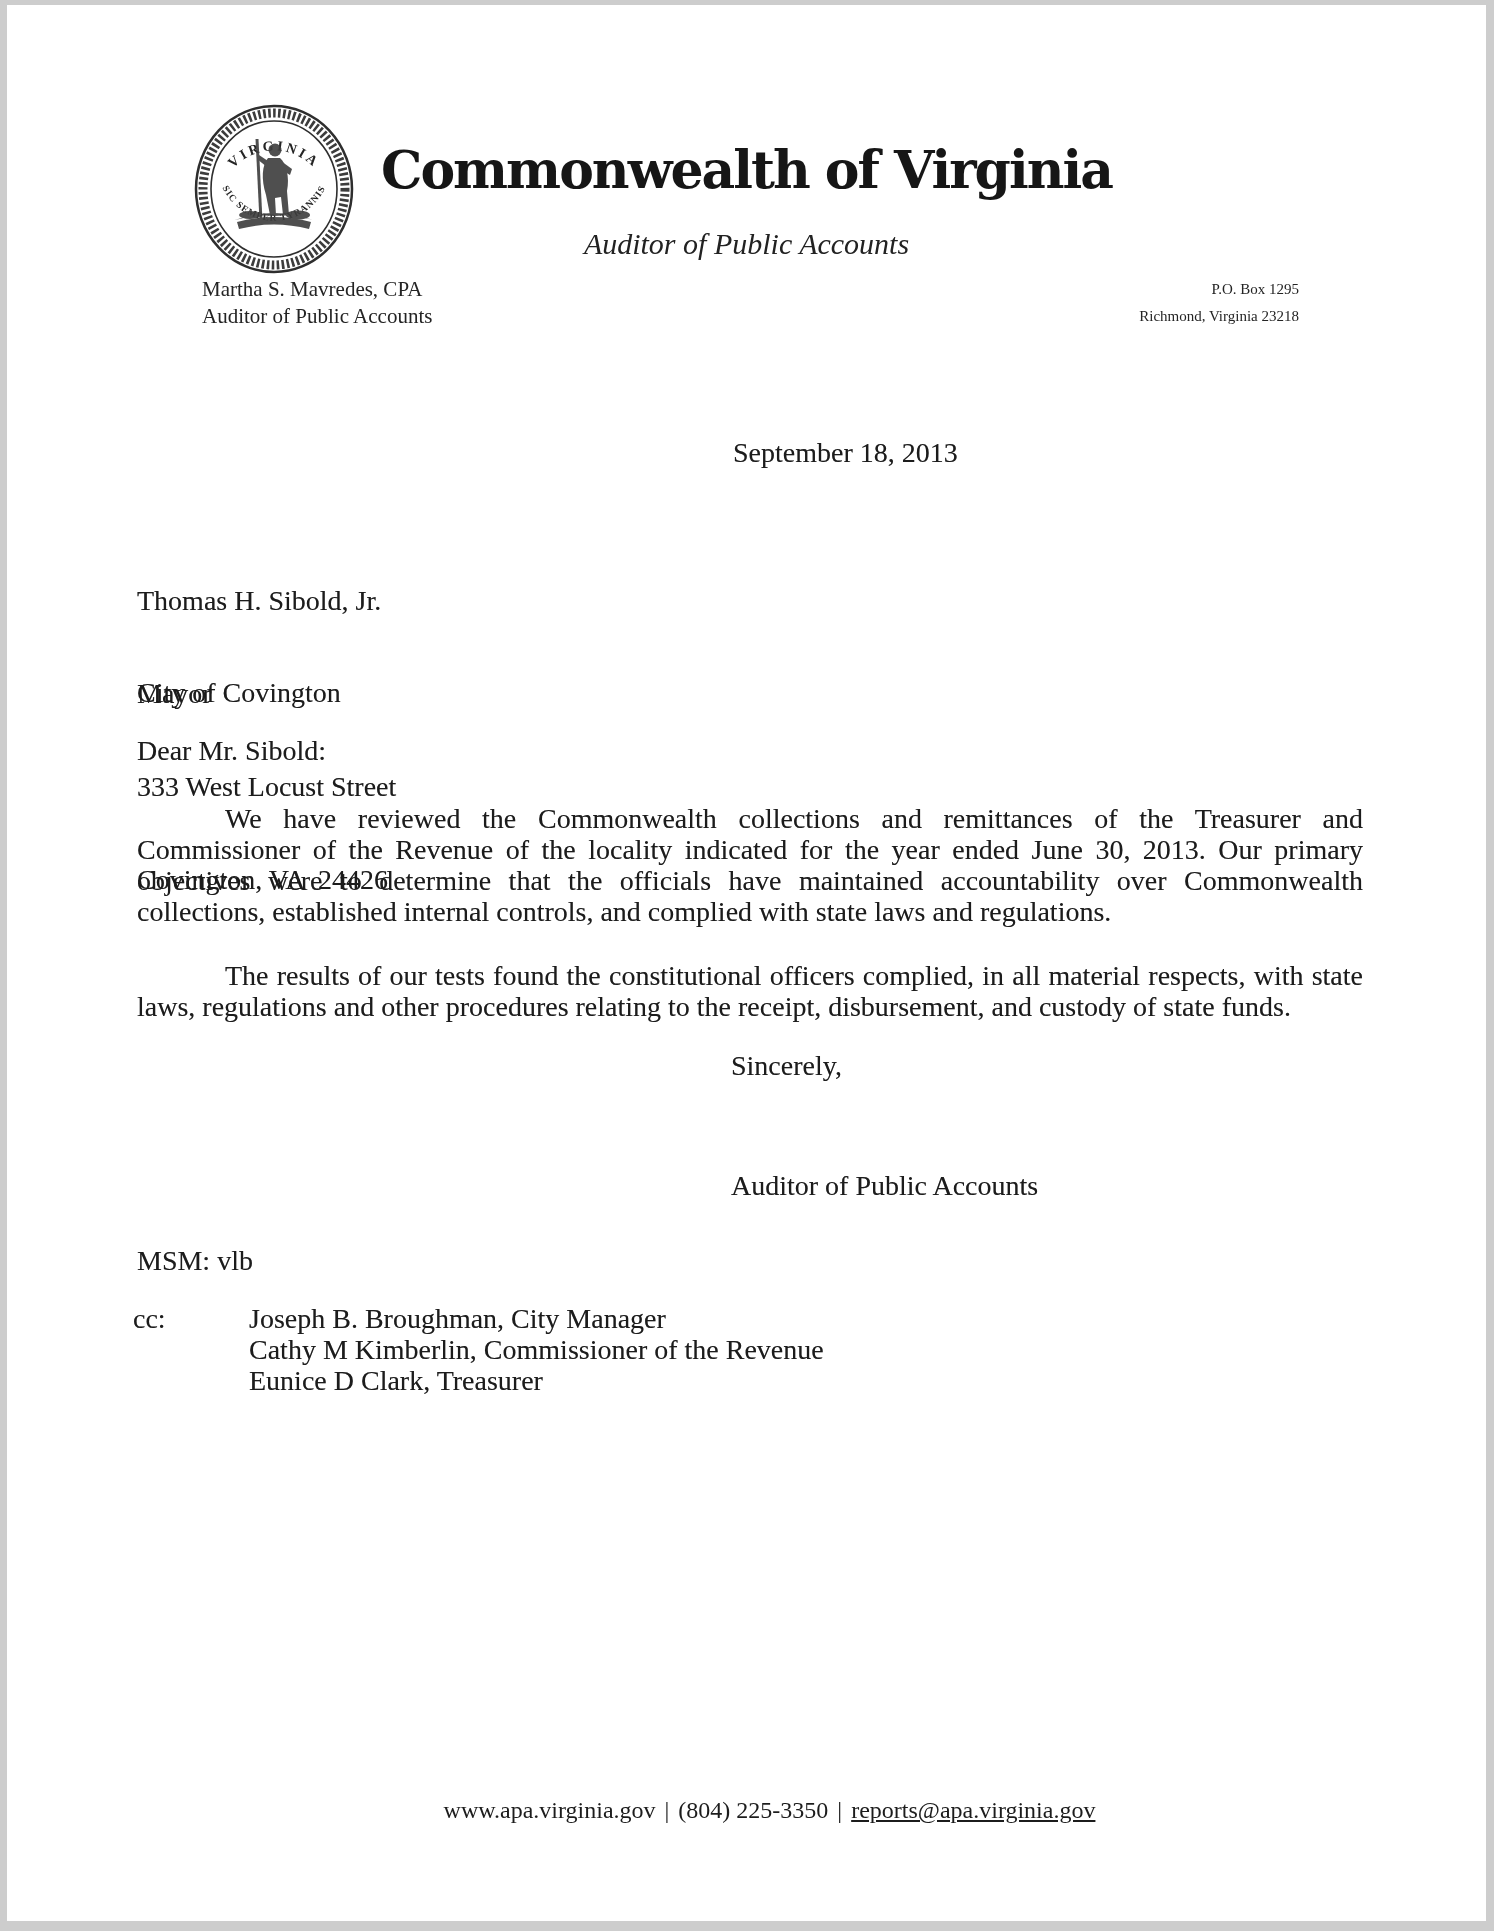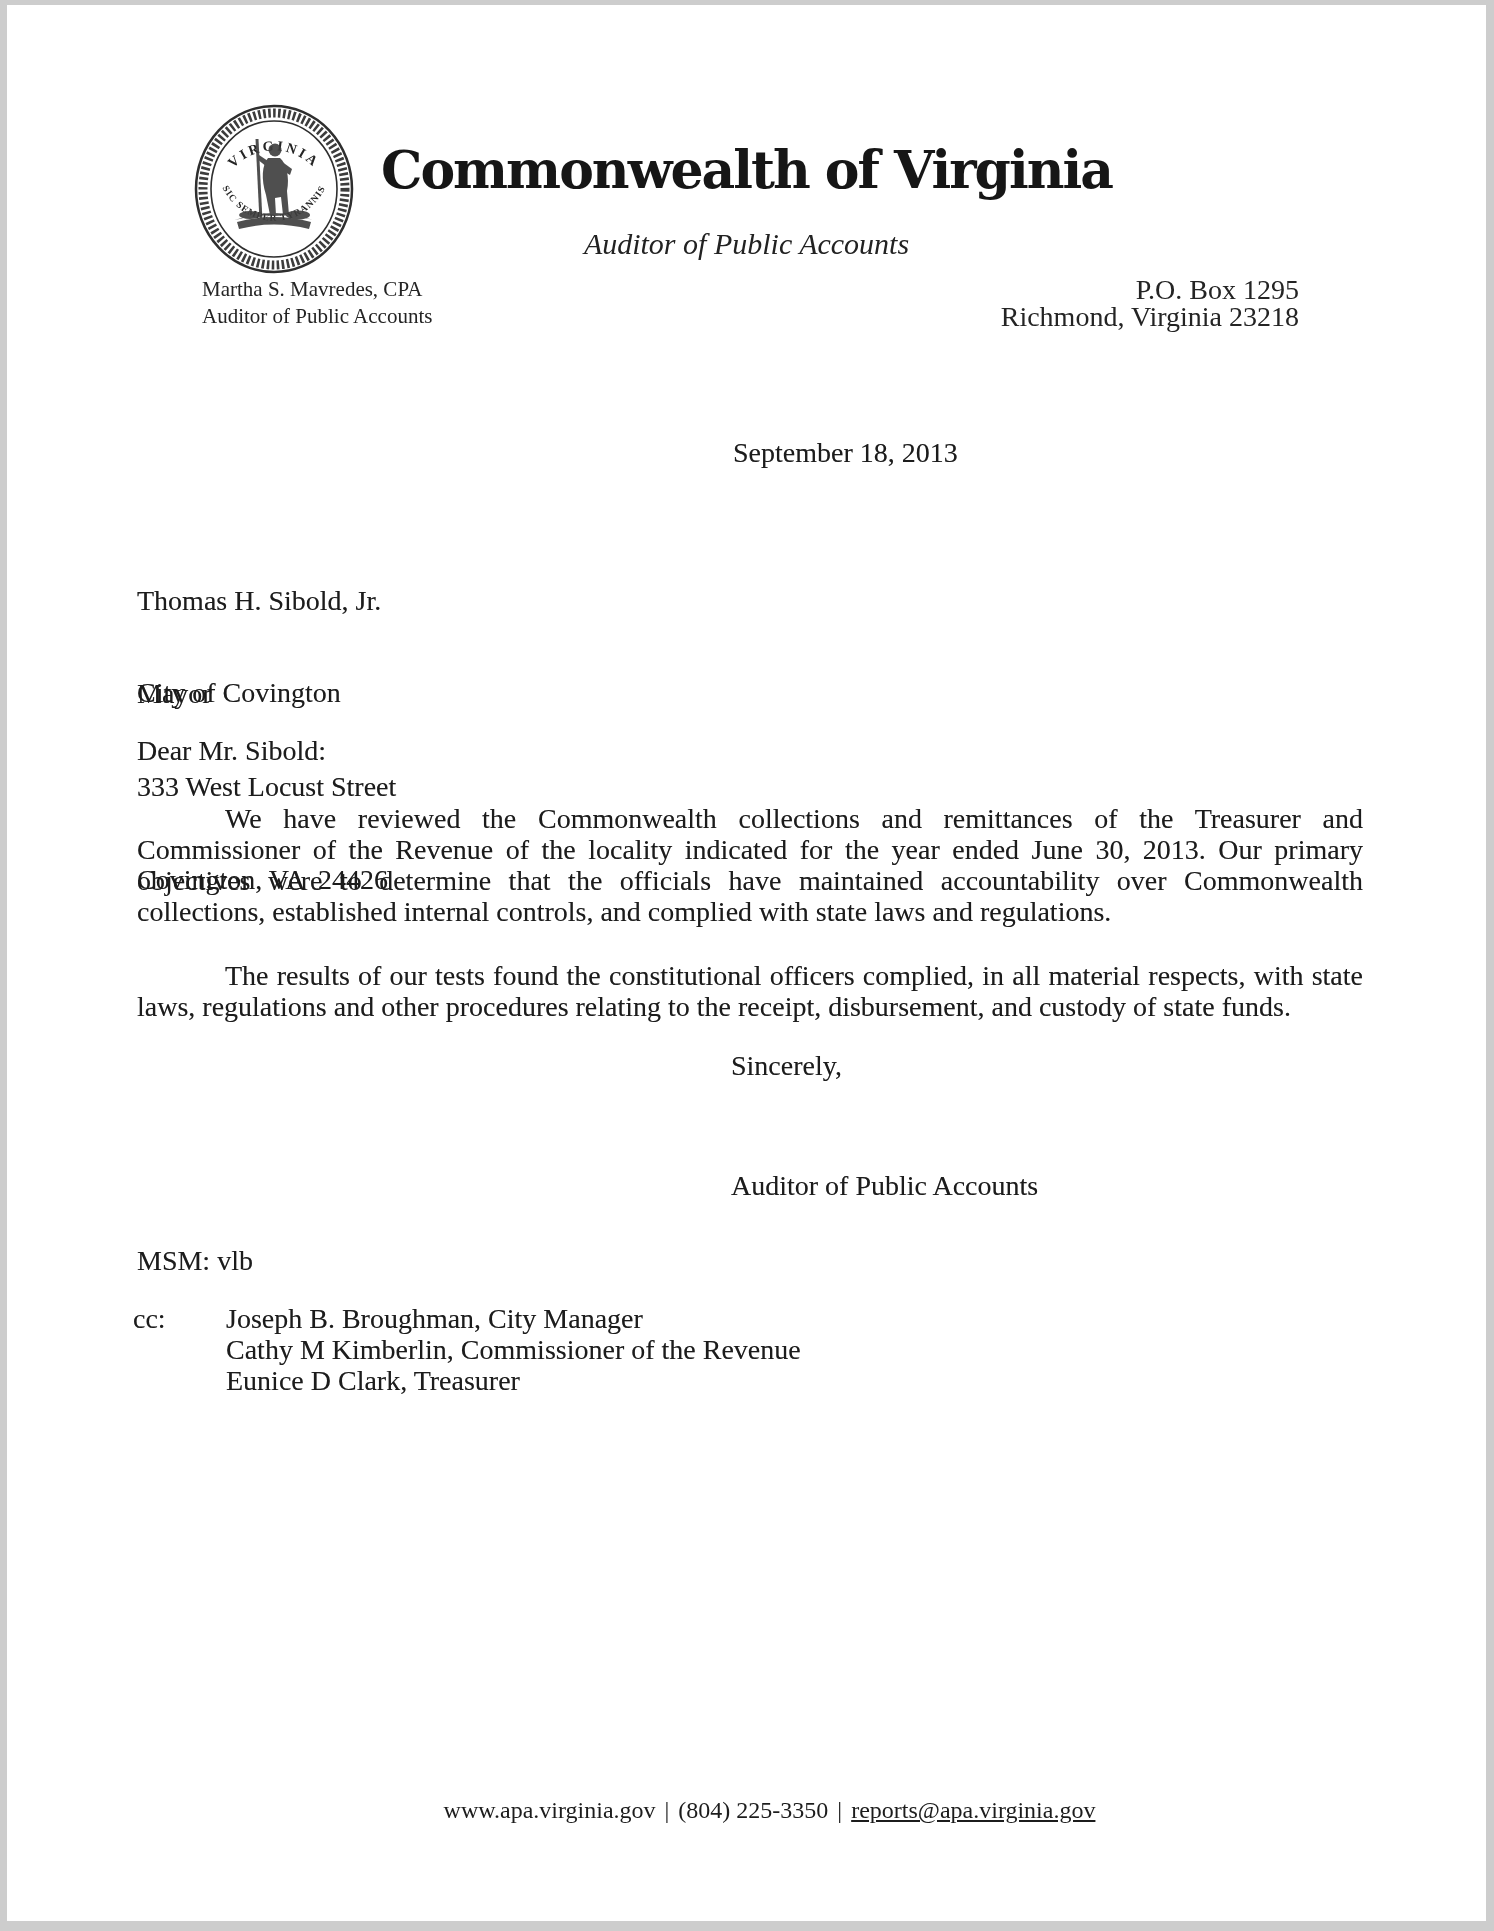--- a/index.html
+++ b/index.html
@@ -24,40 +24,40 @@
     left:0; right:0; top:134px; text-align:center;
     font-family:"DejaVu Serif", serif;
     font-weight:bold; font-size:52px; letter-spacing:-2px;
     color:#161616;
   }
   .lh-subtitle {
     left:0; right:0; top:222px; text-align:center;
     font-style:italic; font-size:30px; color:#222;
   }
   .lh-official { left:195px; top:271px; font-size:21px; line-height:27px; color:#242424; }
-  .lh-address  { right:187px; top:271px; font-size:28px; line-height:27px; text-align:right; color:#242424; }
+  .lh-address  { right:187px; top:271px; font-size:15px; line-height:27px; text-align:right; color:#242424; }
 
   .date-line   { left:726px; top:432px; }
   .recipient   { left:130px; top:518px; white-space:pre-wrap; }
   .re-line     { left:130px; top:672px; }
   .salutation  { left:130px; top:730px; }
 
   .body-para {
     left:130px; top:798px; width:1226px;
     text-align:justify; text-indent:88px;
   }
   .body-para2 { top:955px; }
 
   .valediction { left:724px; top:1045px; }
   .signer      { left:724px; top:1165px; }
   .initials    { left:130px; top:1240px; }
 
   .cc-block { left:126px; top:1298px; display:flex; }
   .cc-label { width:93px; }
-  .cc-names div { line-height:31px; }
+  .cc-names div { line-height:31px;margin-left:23px; }
 
   .footer {
     left:0; right:0; top:1792px; text-align:center;
     font-size:24px;
     margin-left:46px;
   }
   .footer .sep { margin:0 9px; }
   .footer .email { text-decoration:underline; cursor:pointer; }
 </style>
 </head>

